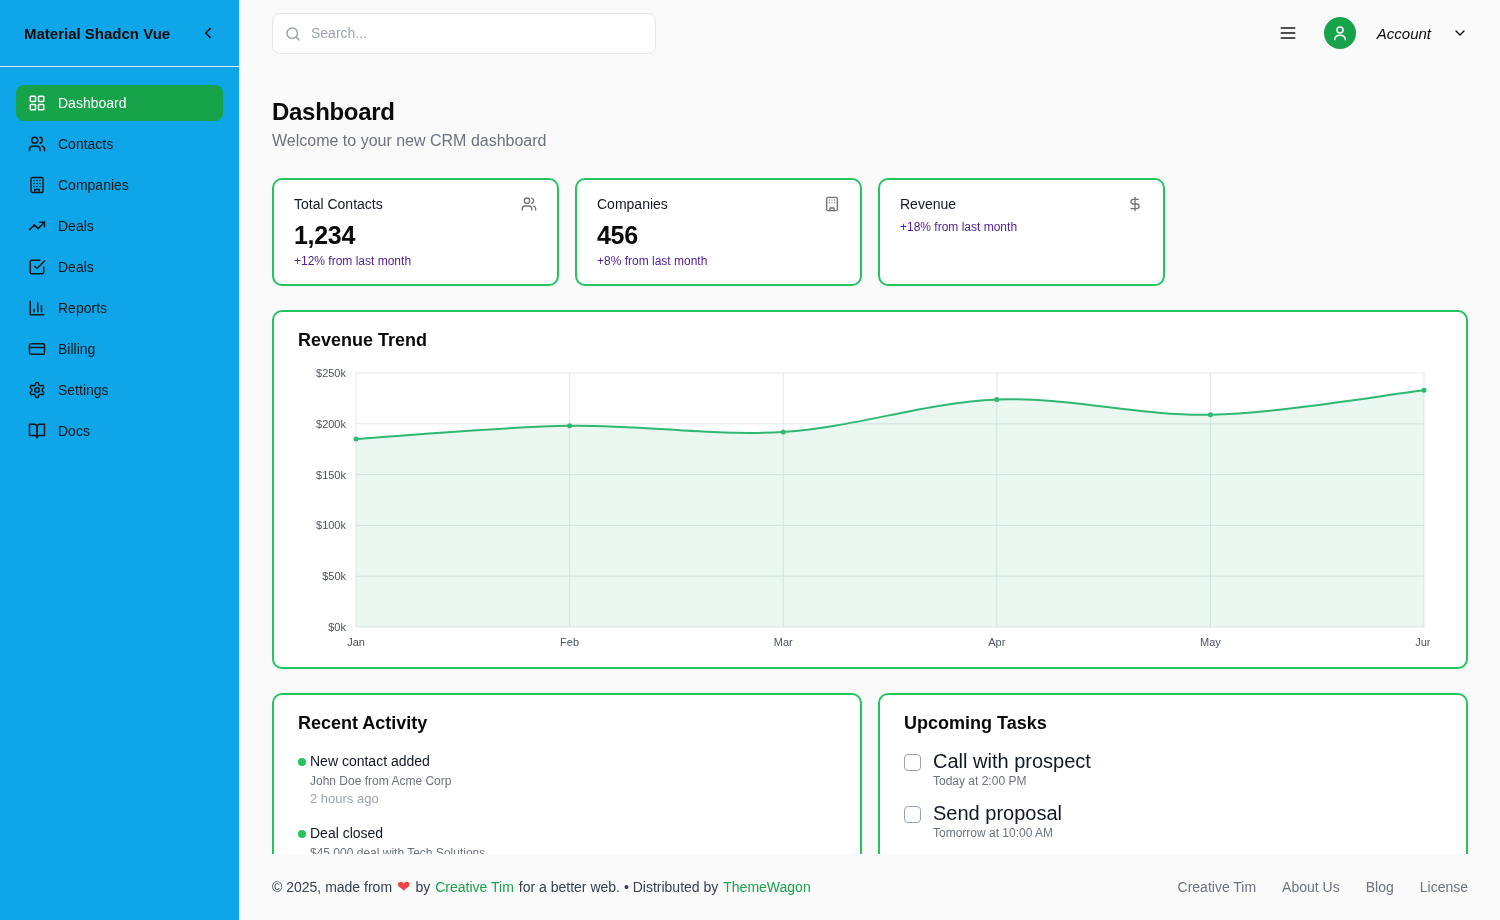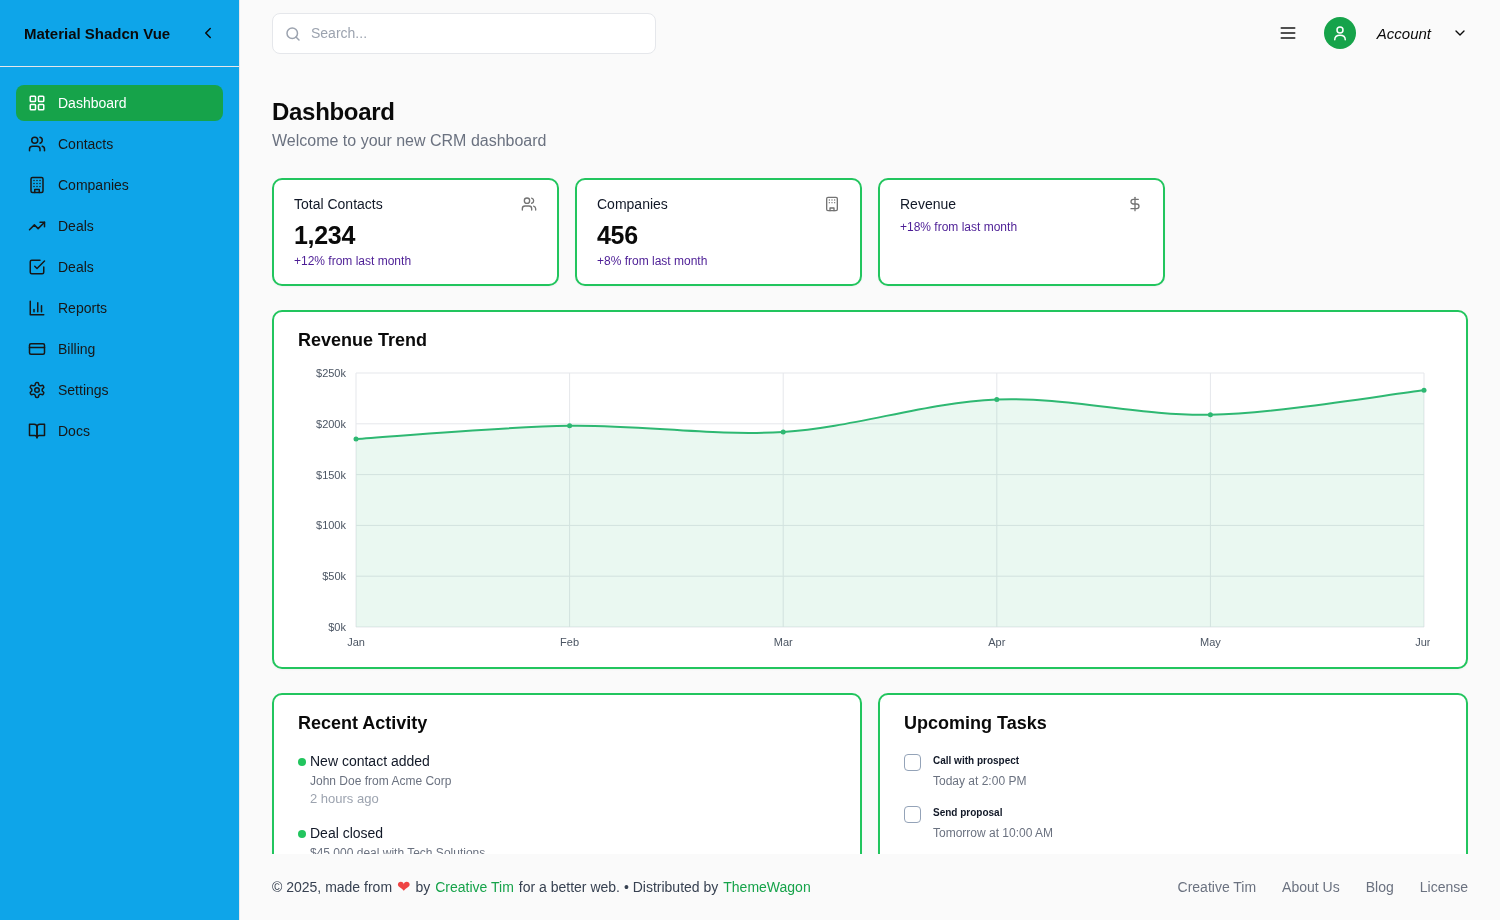--- a/index.html
+++ b/index.html
@@ -60,21 +60,21 @@
   .panel-title { font-size:18px; font-weight:700; margin:0 0 18px; }
 
   .activity-item { display:flex; gap:4px; margin-bottom:17px; }
   .activity-dot { width:8px; height:8px; border-radius:50%; background:#22c55e; margin-top:6px; flex-shrink:0; }
   .activity-title { font-size:14px; font-weight:500; color:#111827; line-height:18px; }
   .activity-detail { font-size:12px; color:#6b7280; margin-top:3px; line-height:16px; }
   .activity-time { font-size:13px; color:#9ca3af; margin-top:2px; line-height:16px; }
 
   .task-item { display:flex; gap:12px; margin-bottom:15px; align-items:flex-start; }
   .task-checkbox { width:17px; height:17px; border:1px solid #94a3b8; border-radius:4px; background:#fff; margin-top:2px; flex-shrink:0; cursor:pointer; }
-  .task-title { font-size:10px; font-weight:700; color:#111827; line-height:18px; }
+  .task-title { font-size:20px; font-weight:400; color:#111827; line-height:18px; }
   .task-time { font-size:12px; color:#6b7280; margin-top:3px; line-height:16px; }
 
   
   .footer { position:absolute; left:0; right:0; bottom:0; height:66px; background:#fafafa; z-index:10; display:flex; align-items:center; justify-content:space-between; padding:0 32px; font-size:14px; color:#374151; }
   .footer-left { display:flex; align-items:center; gap:5px; }
   .footer-left .heart { color:#ef4444; font-size:16px; line-height:14px; }
   .footer-link { color:#16a34a; text-decoration:none; cursor:pointer; }
   .footer-right { display:flex; gap:26px; }
   .footer-right .nav-link { color:#6b7280; text-decoration:none; cursor:pointer; }
 </style>

